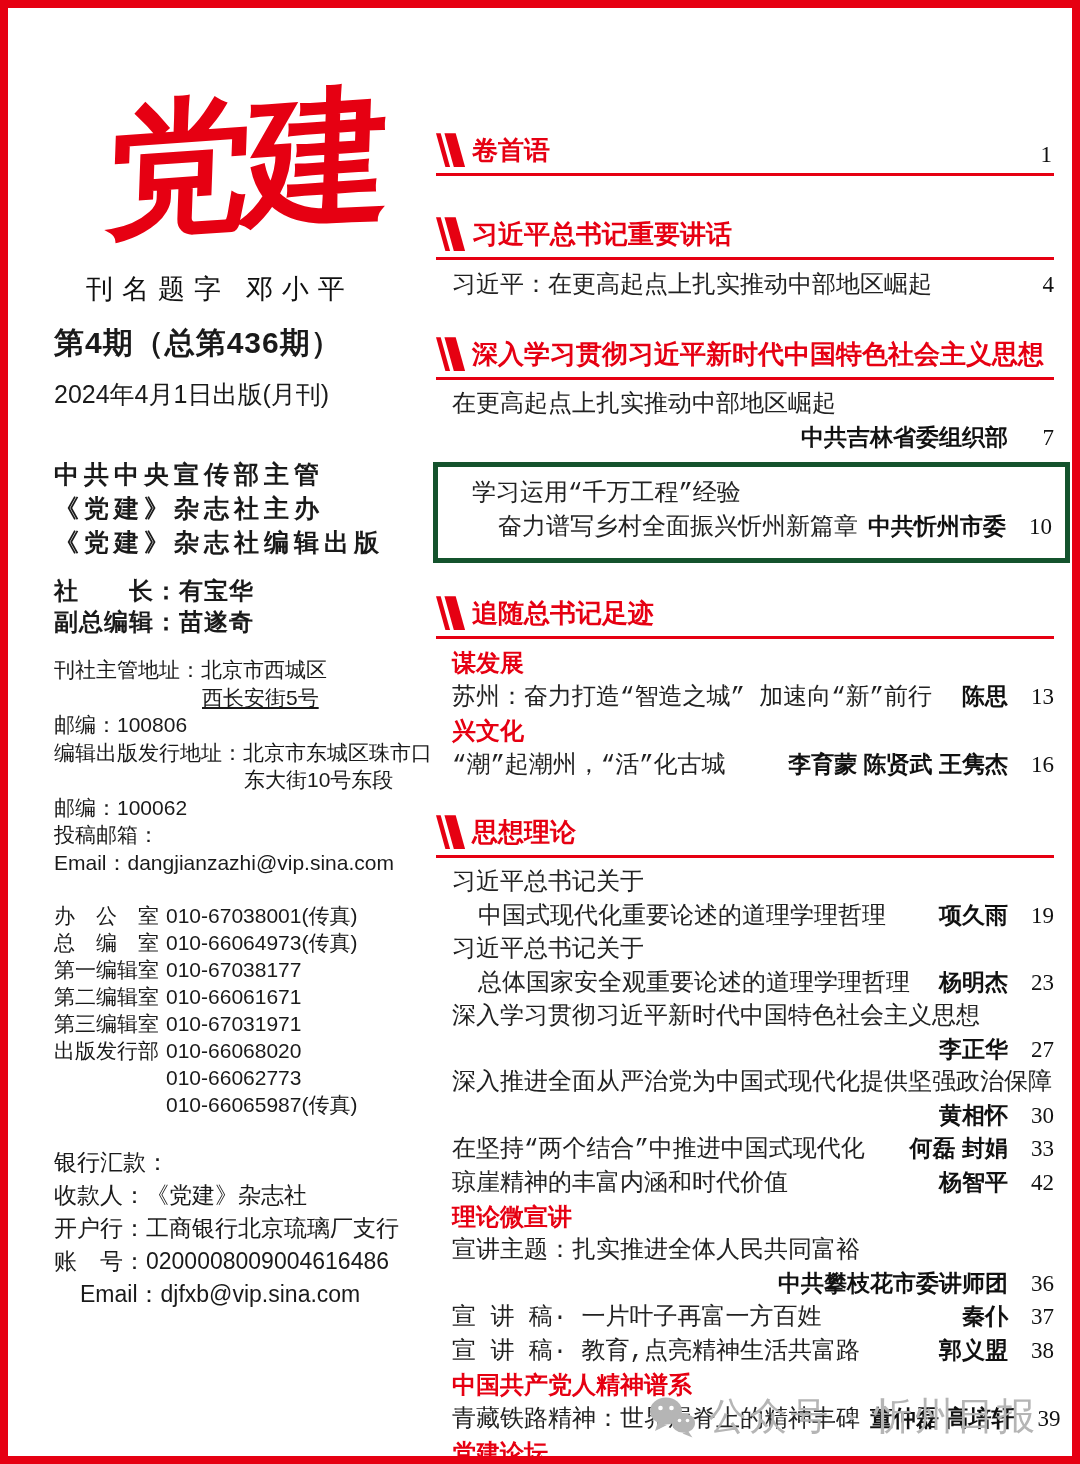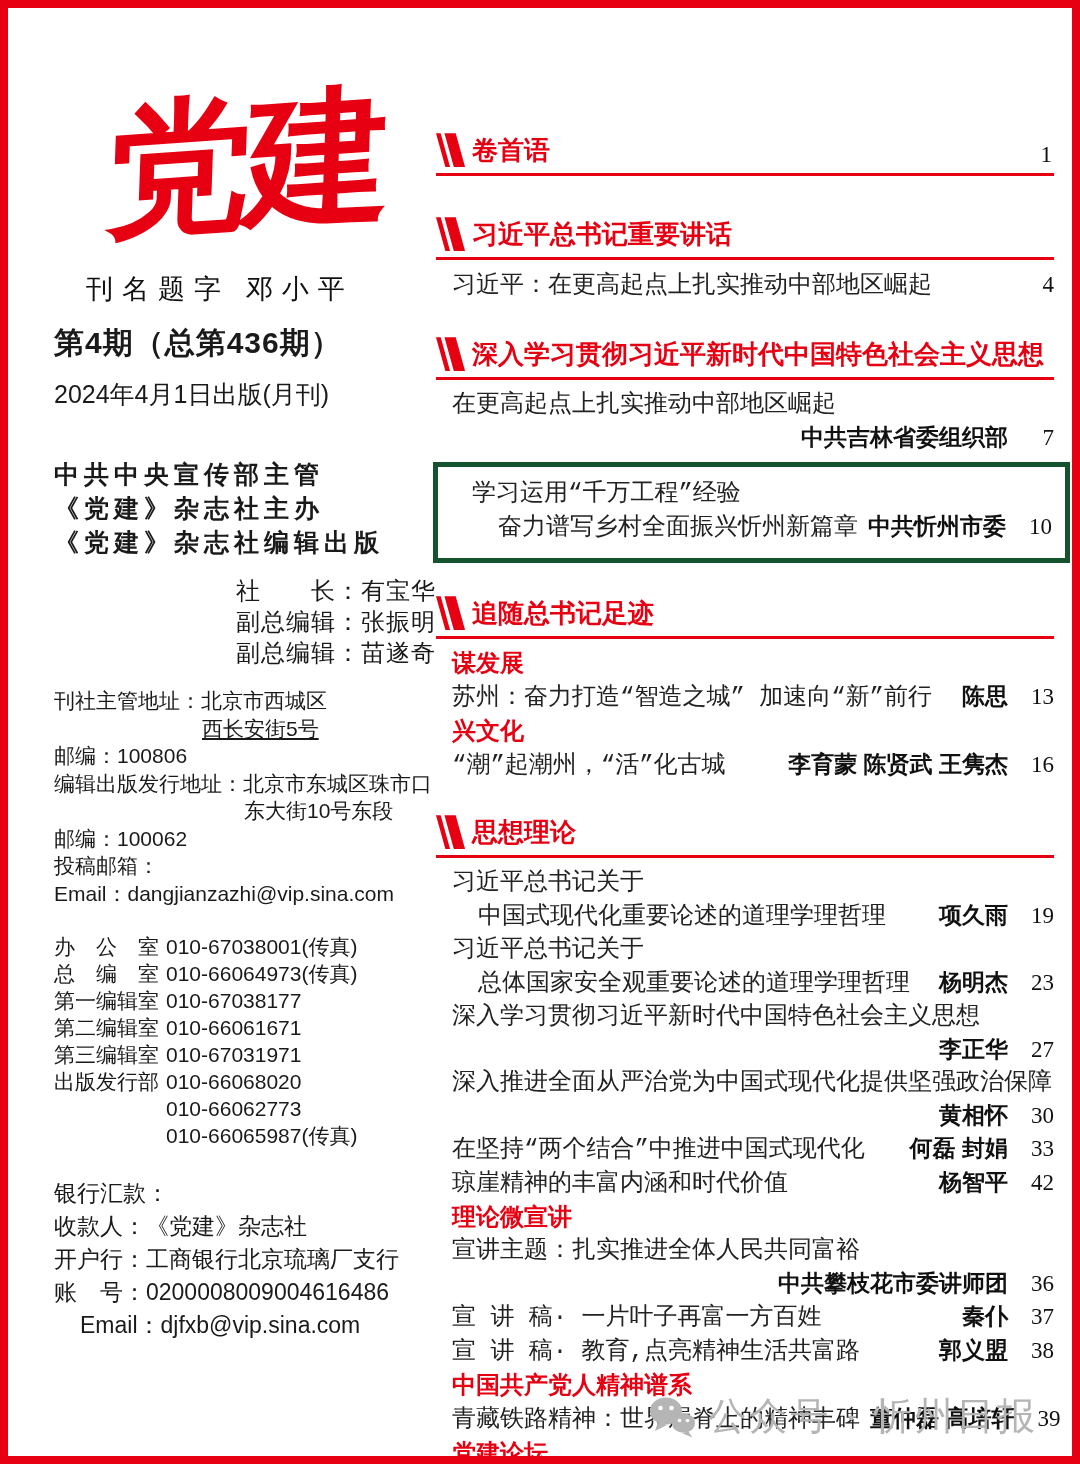--- a/index.html
+++ b/index.html
@@ -10,21 +10,21 @@
   .left-col{position:absolute;left:46px;top:56px;width:382px;}
   .logo{color:#e60012;font-family:"DejaVu Serif",serif;font-weight:bold;
         font-size:146px;line-height:1.38;letter-spacing:-6px;
         transform:rotate(-4deg) skewX(-6deg);transform-origin:40% 60%;
         text-align:center;}
   .credit{margin-top:6px;font-family:"Liberation Serif",serif;font-size:27px;
           letter-spacing:9px;padding-left:32px;color:#111;}
   .issue{margin-top:16px;font-size:30px;font-weight:bold;letter-spacing:1px;}
   .pubdate{margin-top:14px;font-size:25px;}
   .orgs{margin-top:46px;font-size:25px;font-weight:bold;line-height:34px;letter-spacing:5px;}
-  .staff{margin-top:16px;font-size:24px;font-weight:normal;line-height:31px;letter-spacing:1px;text-align:right;}
+  .staff{margin-top:16px;font-size:24px;font-weight:bold;line-height:31px;letter-spacing:1px;}
   .addr{margin-top:19px;font-size:21px;line-height:27.5px;}
   .addr .ind1{padding-left:148px;text-decoration:underline;}
   .addr .ind2{padding-left:190px;}
   .phones{margin-top:26px;font-size:21px;line-height:27px;}
   .phone-row{display:flex;}
   .phone-label{display:inline-block;width:112px;flex:0 0 112px;}
   .bank{margin-top:28px;font-size:23px;line-height:33px;}
   .bank .ind{padding-left:26px;}
   
   .right-col{position:absolute;left:428px;top:92px;width:618px;}
@@ -65,21 +65,20 @@
     <div class="pubdate">2024年4月1日出版(月刊)</div>
 
     <div class="orgs">
       <div>中共中央宣传部主管</div>
       <div>《党建》杂志社主办</div>
       <div>《党建》杂志社编辑出版</div>
     </div>
 
     <div class="staff">
       <div>社　　长：有宝华</div>
-      <div>副总编辑：张振明</div>
       <div>副总编辑：苗遂奇</div>
     </div>
 
     <div class="addr">
       <div>刊社主管地址：北京市西城区</div>
       <div class="ind1">西长安街5号</div>
       <div>邮编：100806</div>
       <div>编辑出版发行地址：北京市东城区珠市口</div>
       <div class="ind2">东大街10号东段</div>
       <div>邮编：100062</div>

